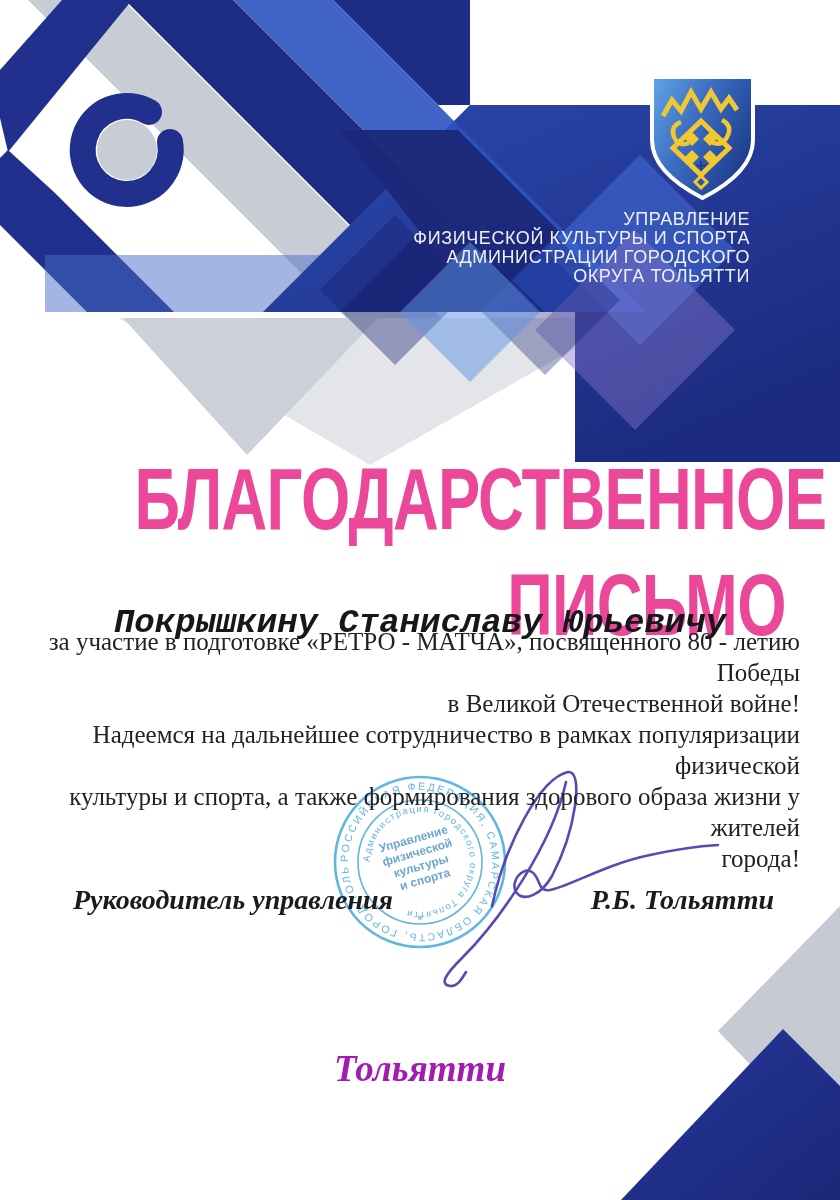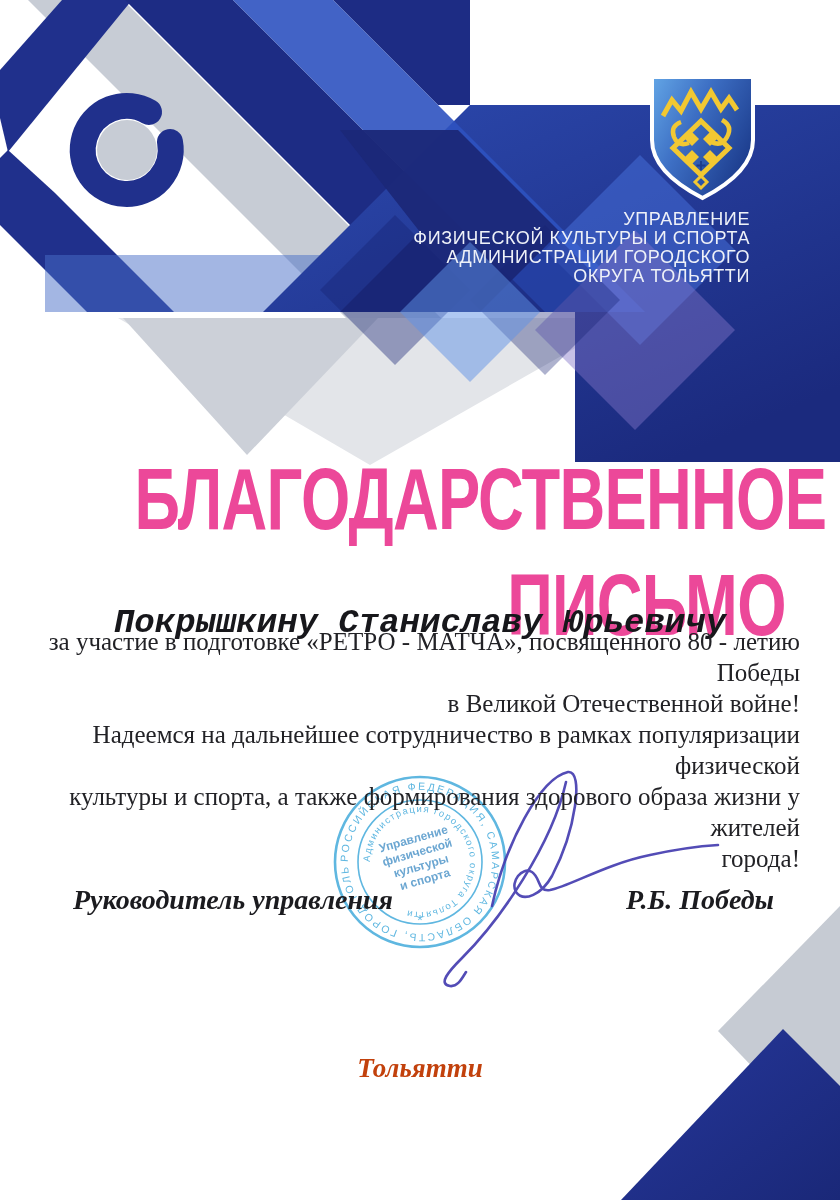--- a/index.html
+++ b/index.html
@@ -28,21 +28,21 @@
              font-family:"Liberation Serif",serif;font-size:25px;line-height:31px;color:#222226;}
 
   
   .sign-row{position:absolute;top:884px;left:73px;right:66px;display:flex;
             justify-content:space-between;font-family:"Liberation Serif",serif;
             font-style:italic;font-weight:700;font-size:28px;color:#1b1b1f;}
 
   
   .footer{position:absolute;top:1052px;left:0;width:100%;text-align:center;
           font-family:"Liberation Serif",serif;font-style:italic;font-weight:700;
-          font-size:27px;line-height:33px;color:#c2410c;}
+          font-size:37px;line-height:33px;color:#a21caf;}
 </style>
 </head>
 <body>
 
 <div class="page">
 
   <svg class="decor" width="840" height="470" viewBox="0 0 840 470">
     <defs>
       <linearGradient id="bandGrad" x1="0" y1="0" x2="0.7" y2="1">
         <stop offset="0" stop-color="#2c49ae"></stop>
@@ -156,20 +156,20 @@
   <div class="body-text">
     <div>за  участие в подготовке «РЕТРО - МАТЧА», посвященного 80 - летию Победы</div>
     <div>в Великой Отечественной войне!</div>
     <div>Надеемся на дальнейшее сотрудничество в рамках популяризации физической</div>
     <div>культуры и спорта, а также формирования здорового образа жизни у жителей</div>
     <div>города!</div>
   </div>
 
   <div class="sign-row">
     <span>Руководитель управления</span>
-    <span>Р.Б. Победы</span>
+    <span>Р.Б. Тольятти</span>
   </div>
 
   <div class="footer">
     <div>Тольятти</div>
   </div>
 
 </div>
 
 </body></html>

